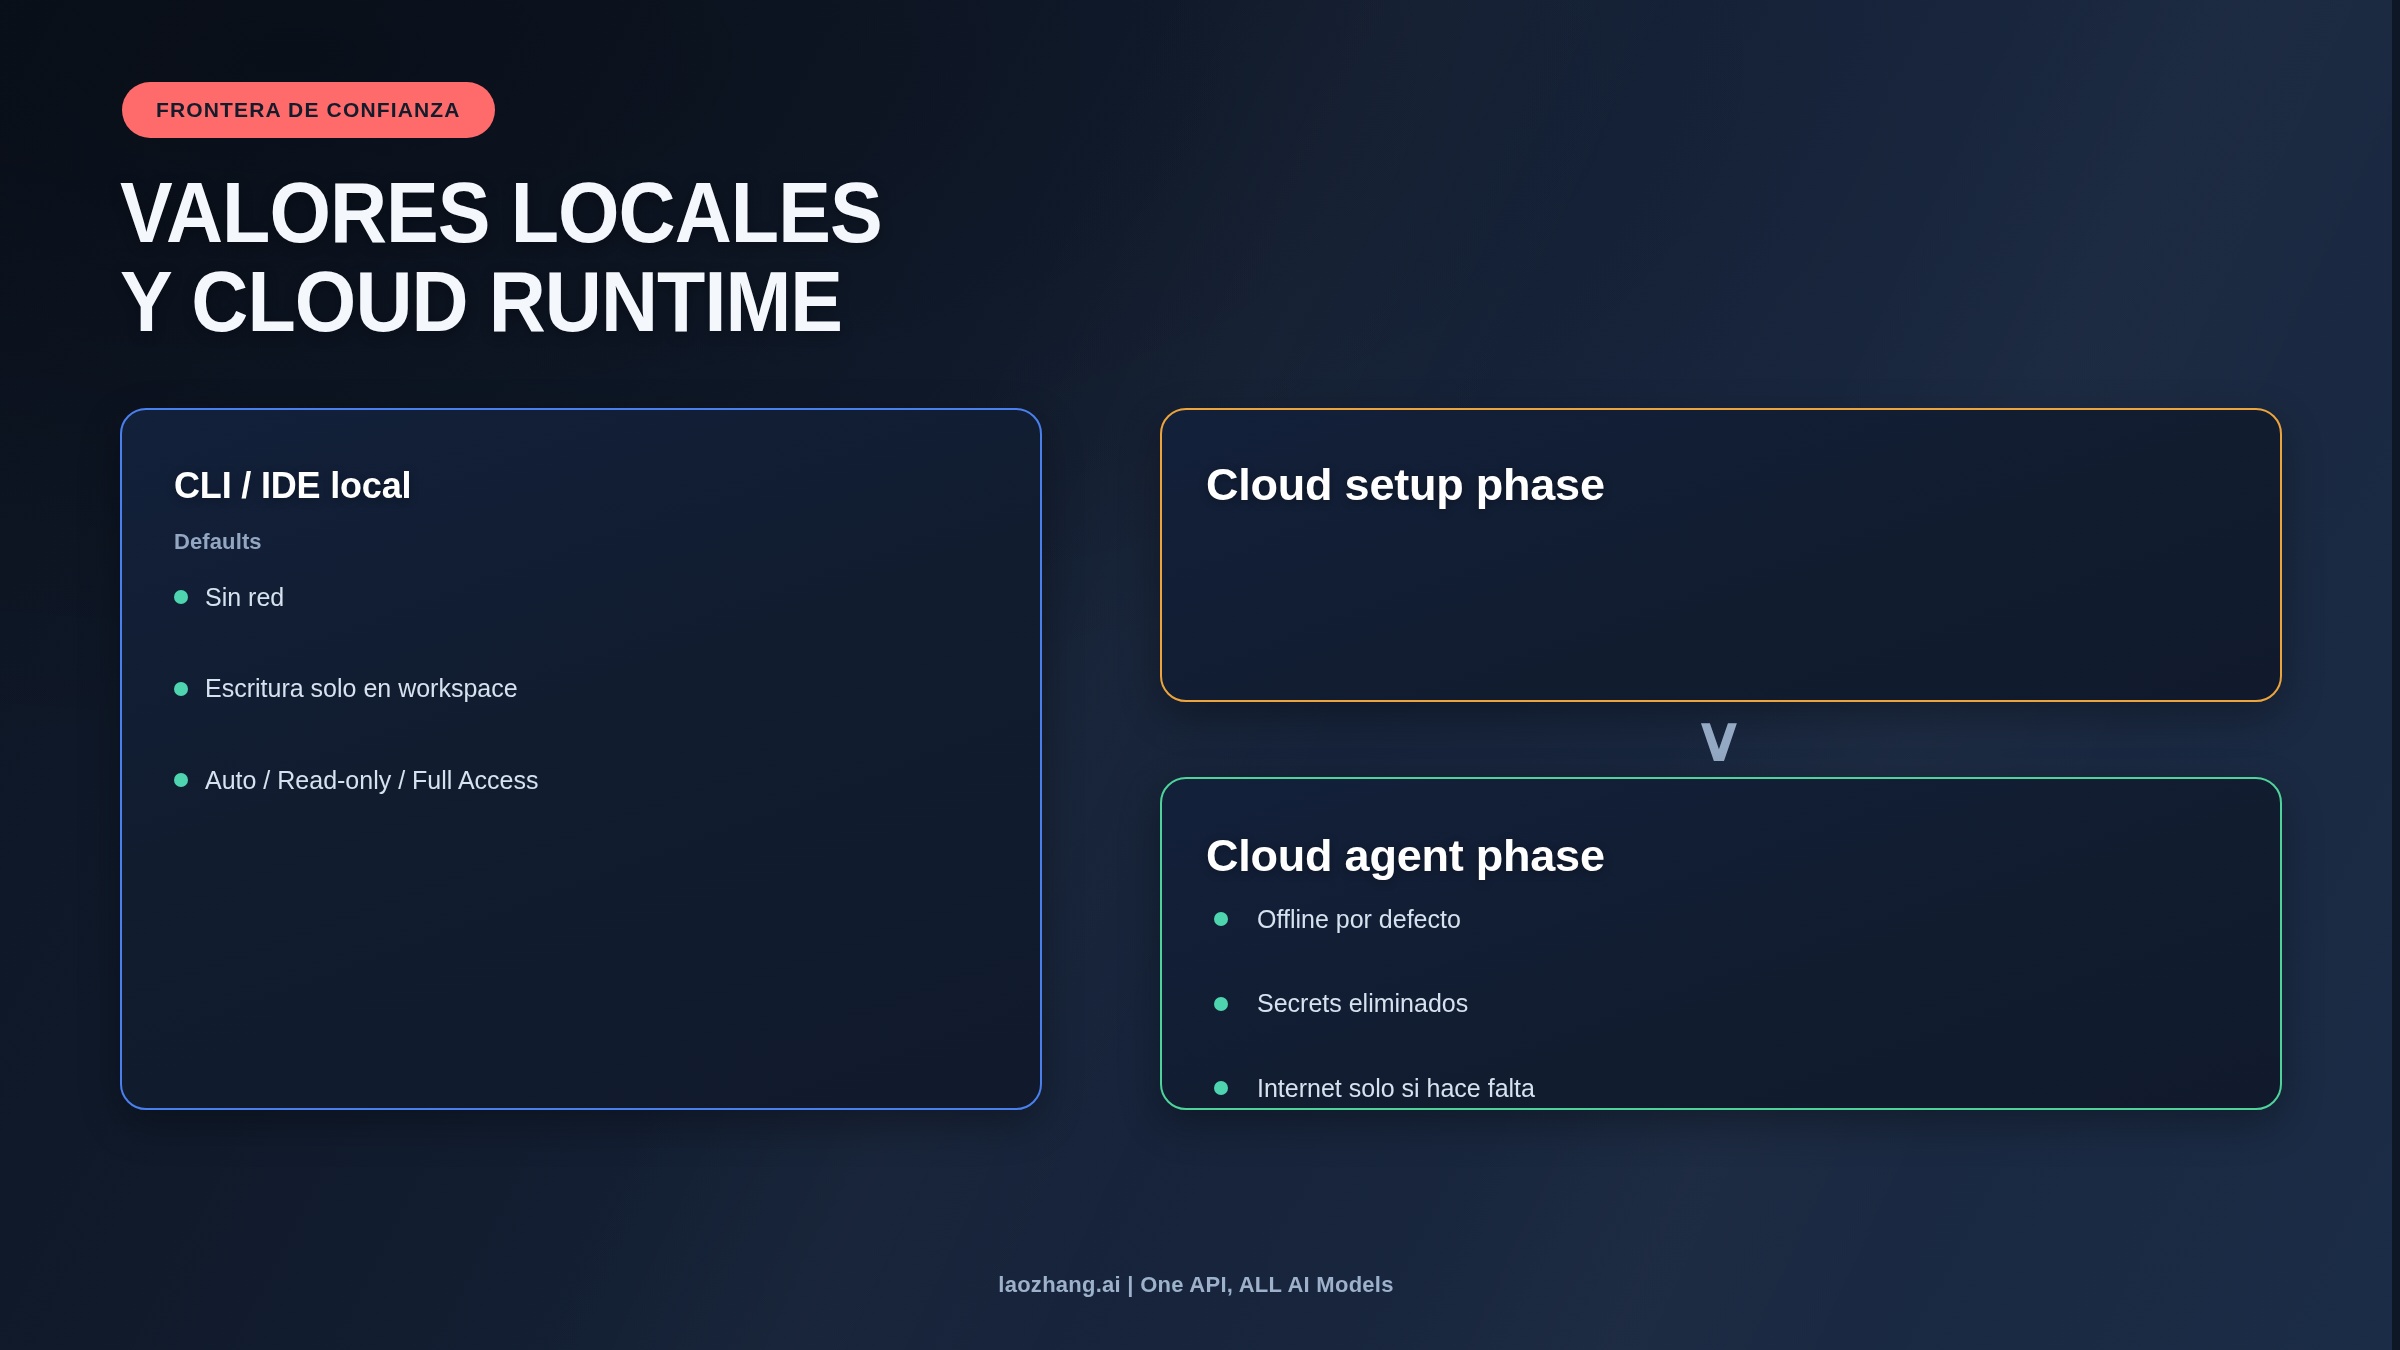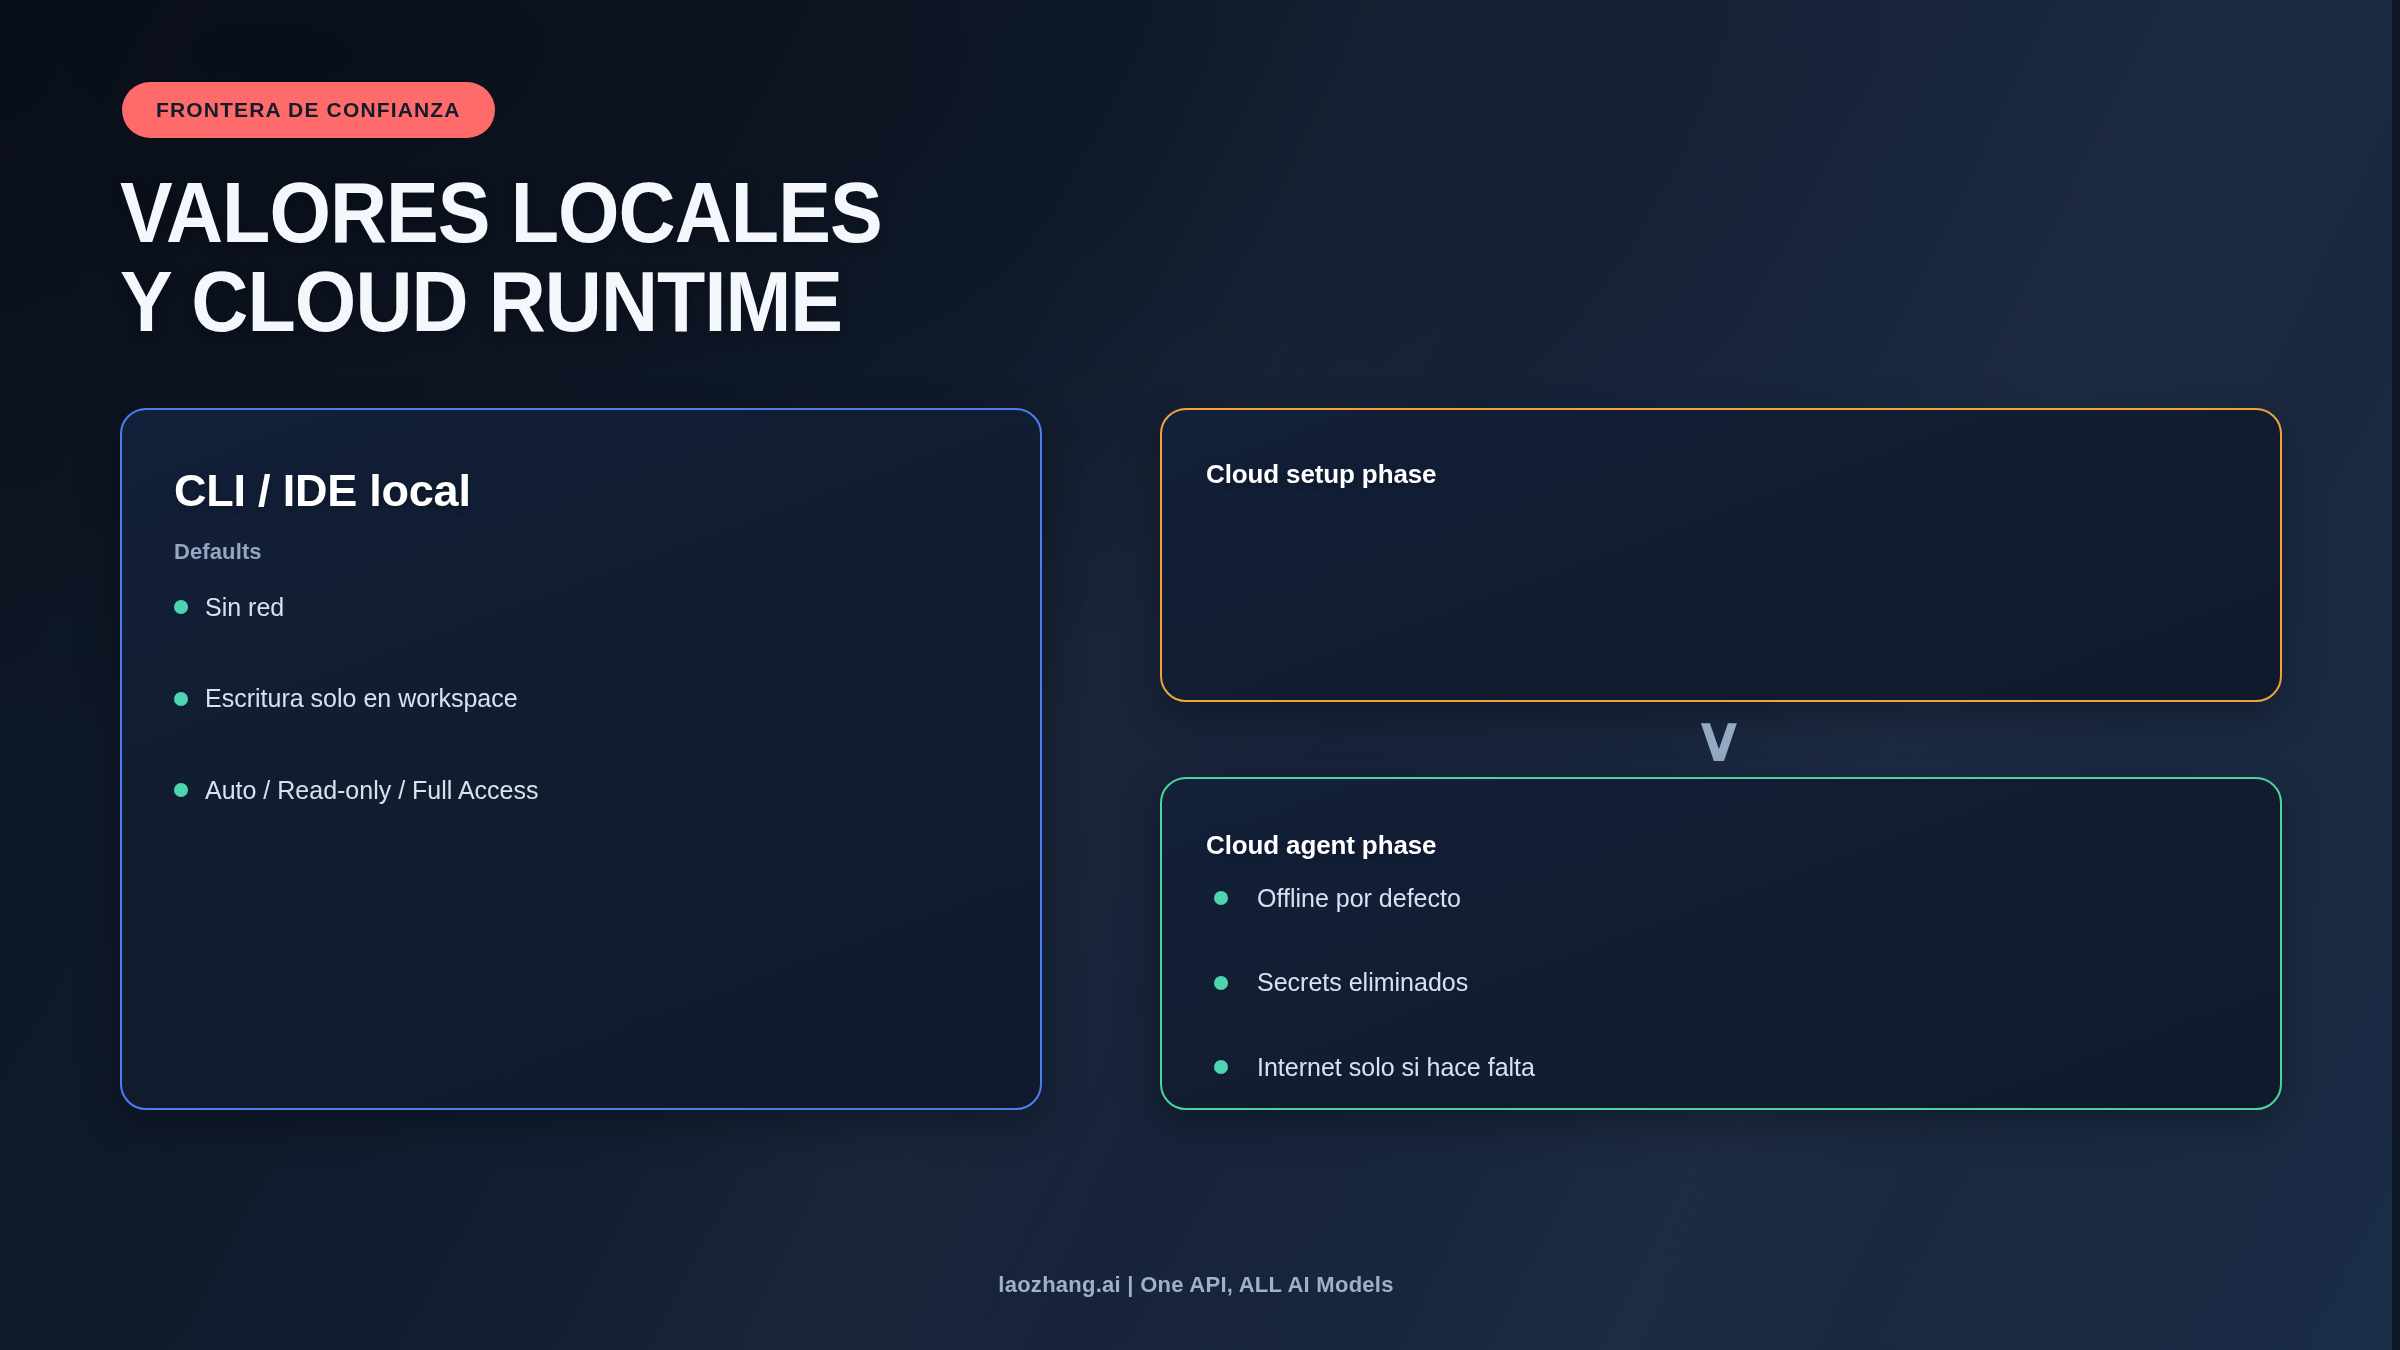--- a/index.html
+++ b/index.html
@@ -92,28 +92,28 @@
     left:1160px; top:777px;
     width:1122px; height:333px;
     border:2.5px solid #4ed49a;
     background:linear-gradient(160deg,#13203a 0%,#111c2f 60%,#101a2c 100%);
     padding:52px 52px 0 44px;
     overflow:hidden;
   }
 
   .card-title {
     color:#ffffff;
-    font-size:26px;
+    font-size:45px;
     font-weight:bold;
     letter-spacing:-0.005em;
     line-height:1.1;
     white-space:nowrap;
     text-shadow:0 2px 10px rgba(0,0,0,0.30);
   }
-  #card-local .card-title { font-size:45px; }
+  #card-local .card-title { font-size:36px; }
 
   .card-subtitle {
     margin-top:23px;
     color:#93a7c2;
     font-size:22px;
     font-weight:bold;
     letter-spacing:0.005em;
   }
 
   .bullets { list-style:none; }

